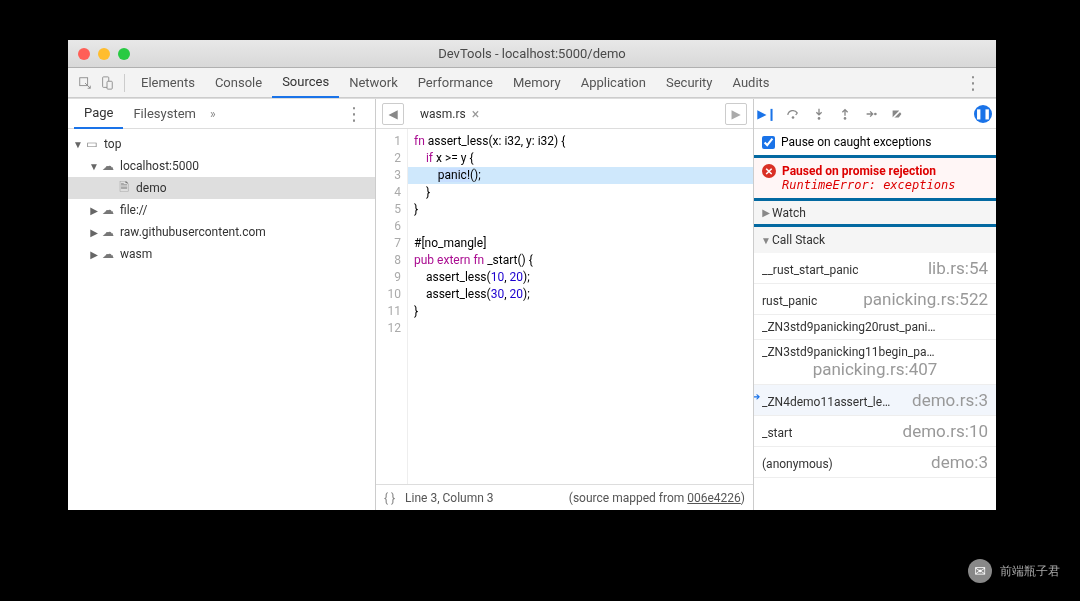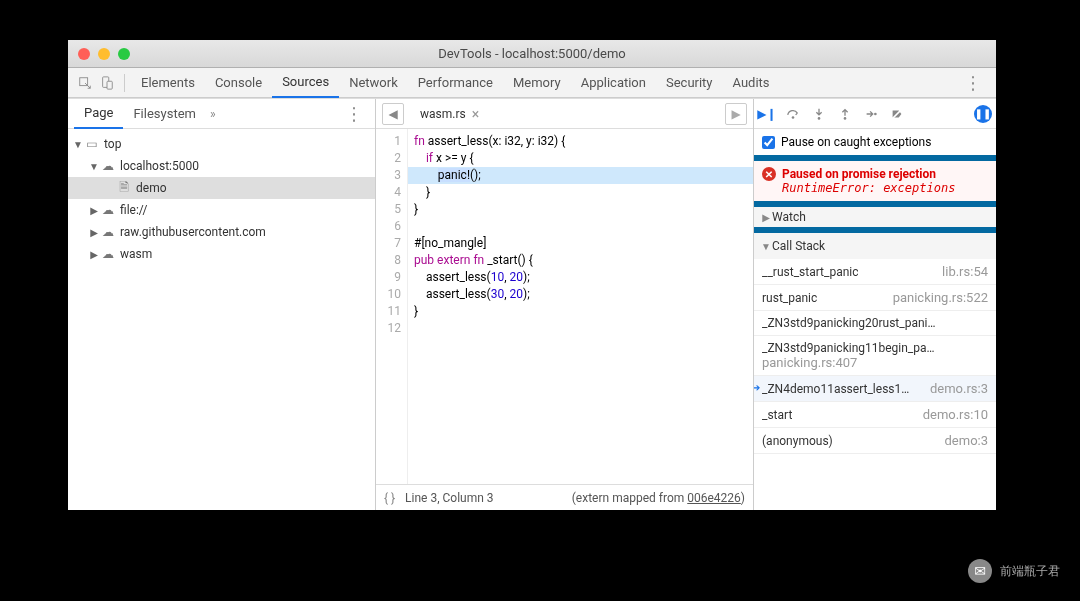--- a/index.html
+++ b/index.html
@@ -46,35 +46,35 @@
 .panic{background:#c8dfff}
 .mid-bot{height:26px;border-top:1px solid #ddd;display:flex;align-items:center;padding:0 8px;color:#555;font-size:12px}
 .mid-bot .braces{color:#888;margin-right:10px}
 .mid-bot .map{margin-left:auto}
 .mid-bot .link{text-decoration:underline;color:#555}
 .right{width:242px;display:flex;flex-direction:column;background:#fff}
 .dbg-toolbar{height:30px;border-bottom:1px solid #ddd;display:flex;align-items:center;padding:0 4px;gap:8px;color:#888}
 .dbg-toolbar span{width:18px;display:flex;justify-content:center}
 .dbg-toolbar .resume{color:#1a73e8}
 .dbg-toolbar .pause-circle{width:18px;height:18px;border-radius:50%;background:#1a73e8;color:#fff;display:flex;align-items:center;justify-content:center;font-size:10px;margin-left:auto}
-.pane{border-bottom:6px solid #0369a1}
+.pane{border-bottom:3px solid #0369a1}
 .pane-head{height:26px;display:flex;align-items:center;padding:0 6px;color:#333;background:#f5f5f5}
 .pane-head .arrow{color:#888}
 .pause-box{padding:6px 8px;display:flex;align-items:center;gap:6px}
 .pause-box input{margin:0;accent-color:#1a73e8}
 .error-box{background:#fff6f6;padding:6px 8px}
 .error-title{color:#d00;font-weight:bold;display:flex;align-items:center;gap:6px}
 .error-title .x{width:14px;height:14px;background:#d93025;border-radius:50%;color:#fff;display:flex;align-items:center;justify-content:center;font-size:10px}
 .error-msg{color:#d00;font-family:Menlo,monospace;font-size:12px;padding-left:20px;font-style:italic}
 .stack{flex:1;overflow:auto}
 .frame{padding:5px 8px;border-bottom:1px solid #eee}
 .frame.cur{background:#f2f6fc;position:relative}
 .frame.cur::before{content:"➔";position:absolute;left:-2px;color:#1a73e8;font-size:10px;top:6px}
 .fname{color:#333;white-space:nowrap;overflow:hidden;text-overflow:ellipsis}
-.floc{color:#999;text-align:left;font-size:13px}
+.floc{color:#999;text-align:center;font-size:17px}
 .frame-row{display:flex;justify-content:space-between;align-items:baseline;gap:20px}
 .watermark{position:absolute;right:20px;bottom:18px;color:#aaa;font-size:16px;display:flex;align-items:center;gap:8px}
 .wm-icon{width:24px;height:24px;border-radius:50%;background:#888;color:#fff;display:flex;align-items:center;justify-content:center;font-size:14px}
 svg{width:14px;height:14px}
 </style>
 </head>
 <body>
 
 <div class="window">
   <div class="titlebar">
@@ -179,21 +179,21 @@
             <div>10</div>
             <div>11</div>
             <div>12</div>
           </div>
         <div class="code" id="code-host"><div class="line"><span class="kw">fn</span> assert_less(x: i32, y: i32) {</div><div class="line">    <span class="kw">if</span> x &gt;= y {</div><div class="line hl">        <span class="panic">panic!</span>();</div><div class="line">    }</div><div class="line">}</div><div class="line">&nbsp;</div><div class="line">#[no_mangle]</div><div class="line"><span class="kw">pub</span> <span class="kw">extern</span> <span class="kw">fn</span> _start() {</div><div class="line">    assert_less(<span class="num">10</span>, <span class="num">20</span>);</div><div class="line">    assert_less(<span class="num">30</span>, <span class="num">20</span>);</div><div class="line">}</div><div class="line">&nbsp;</div></div>
       </div>
       <div class="mid-bot">
         <span class="braces">{ }</span>
         <span>Line 3, Column 3</span>
         <span class="map">
-          <span>(extern mapped from </span><span class="link">006e4226</span><span>)</span>
+          <span>(source mapped from </span><span class="link">006e4226</span><span>)</span>
         </span>
       </div>
     </div>
 
     <div class="right">
       <div class="dbg-toolbar">
         <span class="resume">▶❙</span>
         <span>
             <svg viewBox="0 0 16 16">
               <path d="M2 9 A6 6 0 0 1 13 7 L11 5 M13 7 L11 9" fill="none" stroke="currentColor" stroke-width="1.5"></path>

